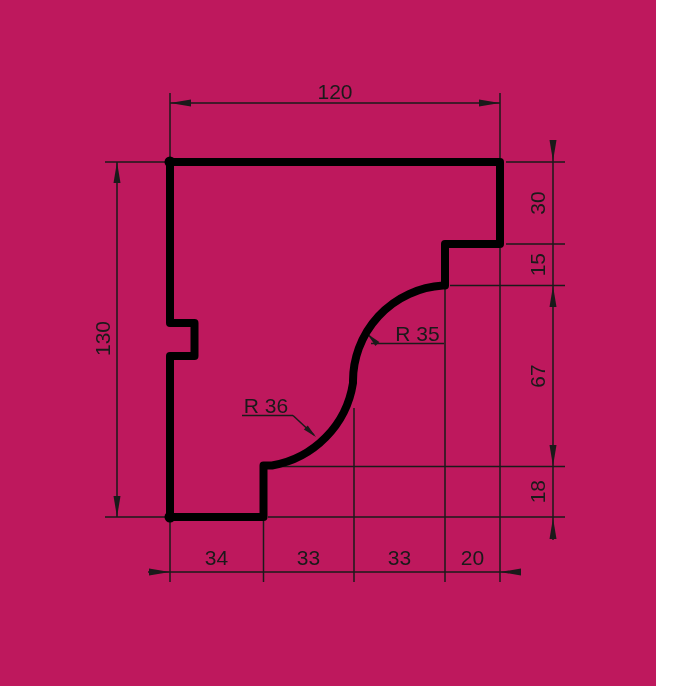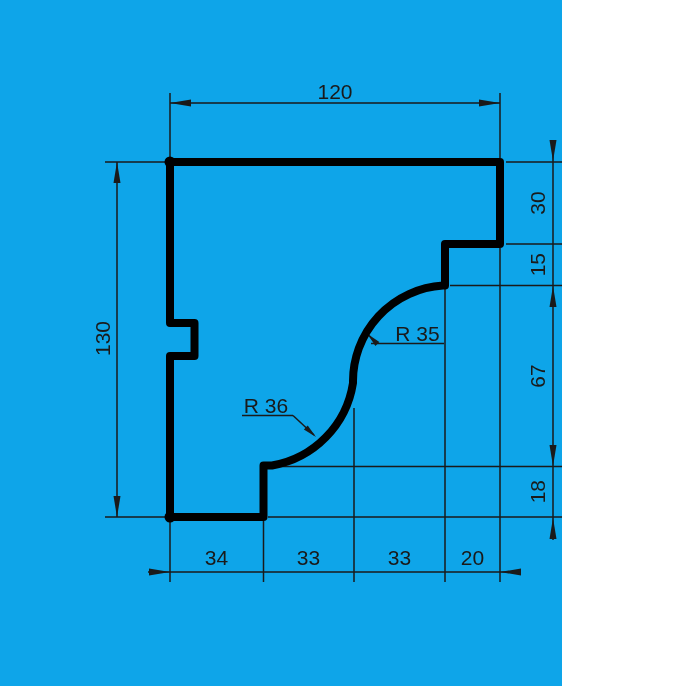--- a/index.html
+++ b/index.html
@@ -1,16 +1,16 @@
 <!DOCTYPE html>
 <html><head>
 <meta charset="utf-8">
 <style>
   html,body{margin:0;padding:0;background:#ffffff;}
-  .stage{position:relative;width:562px;height:686px;background:#0ea5e9;overflow:hidden;}
+  .stage{position:relative;width:648px;height:686px;background:#be185d;overflow:hidden;padding-left:8px;}
   svg{position:absolute;left:0;top:0;}
   text{font-family:"Liberation Sans", sans-serif;font-size:21px;fill:#1a1a1a;}
 </style>
 </head>
 <body>
 
 <div class="stage">
 <svg width="686" height="686" viewBox="0 0 686 686">
 
   <g stroke="#1a1a1a" stroke-width="1.5" fill="none">

